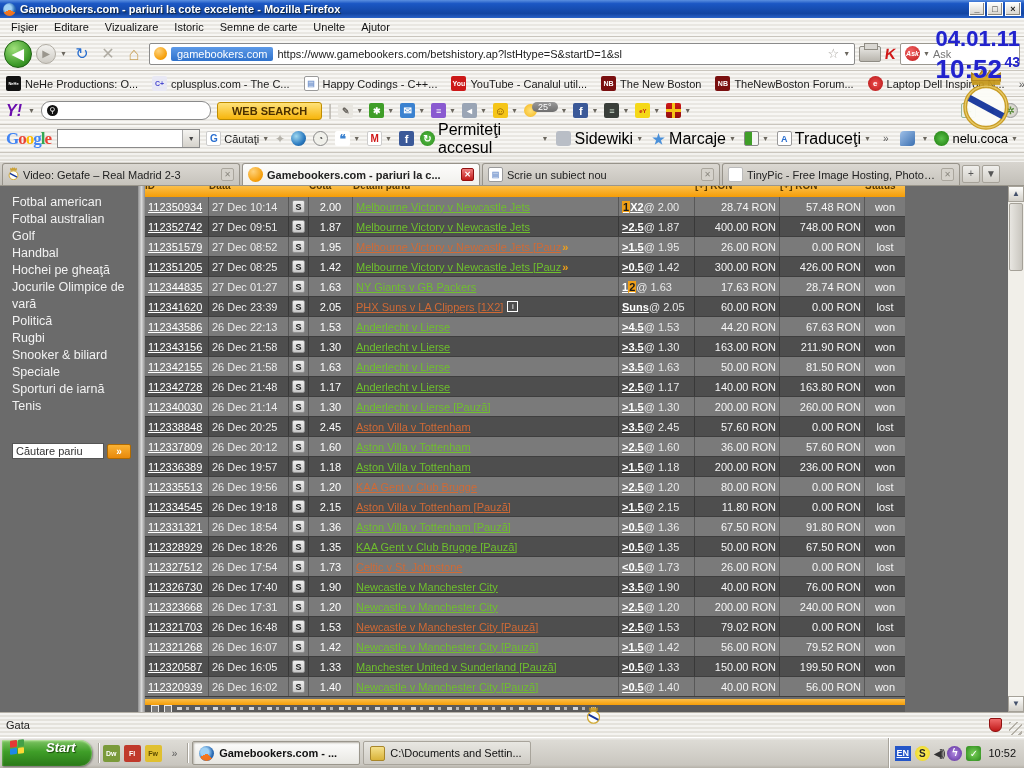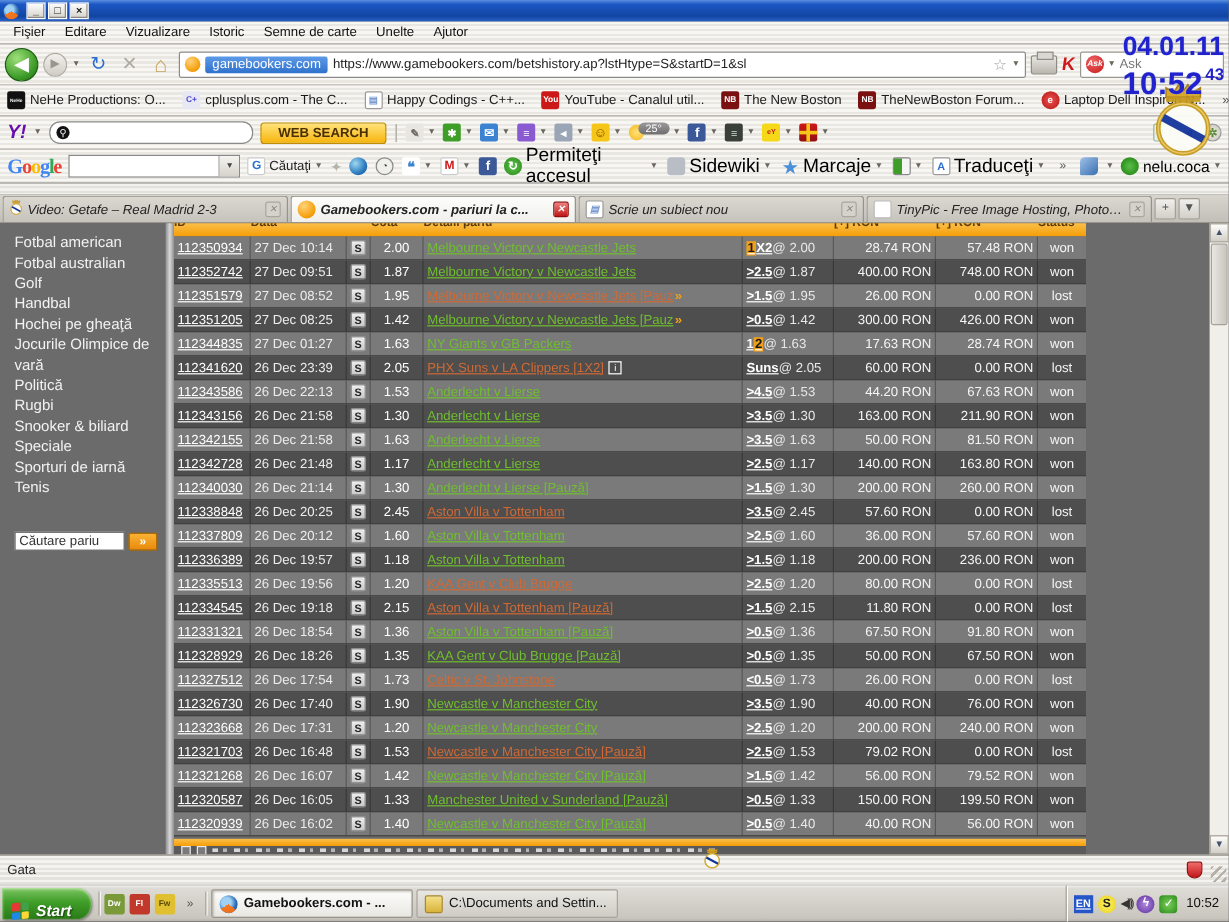--- a/index.html
+++ b/index.html
@@ -118,21 +118,21 @@
   .glogo { font-family:"Liberation Serif", serif; font-weight:bold; font-size:17px; letter-spacing:-1px; }
   .gsearch { width:150px; height:19px; border:1px solid #8a8a8a; background:#fff; display:flex; align-items:center; }
   .gsearch .dd { margin-left:auto; width:17px; height:17px; background:linear-gradient(#f5f4f1,#d5d2cb); border-left:1px solid #aaa;
     text-align:center; font-size:7px; line-height:17px; color:#444; }
   .gbtn { display:flex; align-items:center; gap:3px; font-size:11px; color:#222; }
   .gsep { color:#b5b2aa; font-size:12px; }
   .gbar-right { margin-left:auto; display:flex; align-items:center; gap:6px; }
 
   
   .tabstrip-gap { height:9px; background:repeating-linear-gradient(180deg,#f2f1ee 0 2px,#e2e0da 2px 4px); }
-  .tabbar { height:24px; background:linear-gradient(#d8d5cf,#c2bfb8); display:flex; align-items:flex-end; padding:2px 2px 0 2px; gap:2px; border-bottom:1px solid #9a968c;font-style:italic; }
+  .tabbar { height:24px; background:linear-gradient(#d8d5cf,#c2bfb8); display:flex; align-items:flex-end; padding:2px 2px 0 2px; gap:2px; border-bottom:1px solid #9a968c; }
   .tab { height:22px; flex:0 1 238px; min-width:0; display:flex; align-items:center; gap:4px; padding:0 5px;
     border:1px solid #97938a; border-bottom:none; border-radius:3px 3px 0 0;
     background:linear-gradient(#dbd8d2,#c6c3bc); font-size:11px; color:#222; }
   .tab.active { background:linear-gradient(#fdfdfc,#f1f0ec); font-weight:bold; }
   .tab .tlabel { white-space:nowrap; overflow:hidden; text-overflow:ellipsis; flex:1; }
   .tclose { width:13px; height:13px; flex:none; border-radius:2px; font-size:8px; line-height:12px; text-align:center; }
   .tclose.red { background:linear-gradient(#f08080,#c01818); color:#fff; border:1px solid #901010; }
   .tclose.gray { background:#d5d2cb; color:#8a877f; border:1px solid #aaa69d; }
   .tabbtn { width:18px; height:18px; margin-bottom:2px; background:linear-gradient(#f0efec,#d2cfc8); border:1px solid #a5a198;
     border-radius:2px; font-size:10px; color:#555; text-align:center; line-height:16px; flex:none; }
@@ -195,21 +195,21 @@
   .statusbar .stext { font-size:11px; color:#222; }
   .kshield { position:absolute; right:22px; top:5px; width:13px; height:14px; background:linear-gradient(#f06a6a,#c01818);
     border-radius:2px 2px 6px 6px; border:1px solid #901010; }
   .grip { position:absolute; right:2px; bottom:2px; width:13px; height:13px;
     background:repeating-linear-gradient(135deg,#b5b1a8 0 2px, transparent 2px 5px); }
 
   
   .taskbar { height:31px; background:linear-gradient(#f0efec 0%, #dddbd5 8%, #c9c6bf 90%, #b5b1a8 100%);
     display:flex; align-items:center; border-top:1px solid #fff; }
   .startbtn { height:26px; margin:0 2px; padding:0 16px 0 8px; border-radius:0 12px 12px 0;
-    background:linear-gradient(#7ec464 0%, #3f9e28 45%, #2a7a18 100%); display:flex; align-items:flex-end; gap:6px;
+    background:linear-gradient(#7ec464 0%, #3f9e28 45%, #2a7a18 100%); display:flex; align-items:flex-start; gap:22px;
     box-shadow:inset 0 1px 2px #bfe8a8, 1px 1px 2px rgba(0,0,0,.4); }
   .startflag { width:14px; height:14px; display:grid; grid-template-columns:1fr 1fr; gap:1px; transform:skewY(-6deg); }
   .startflag span { border-radius:1px; }
   .sf1{background:#e53935}.sf2{background:#43a047}.sf3{background:#1e88e5}.sf4{background:#fdd835}
   .startbtn .slabel { color:#fff; font-weight:bold; font-style:italic; font-size:13px; text-shadow:1px 1px 1px #1a4a0a; }
   .qlsep { width:1px; height:20px; background:#a8a49b; margin:0 4px; box-shadow:1px 0 0 #fff; }
   .ql { width:17px; height:17px; border-radius:2px; font-size:7px; font-weight:bold; color:#fff;
     display:flex; align-items:center; justify-content:center; margin-right:4px; }
   .ql-dw{background:#7a9a3a}.ql-fl{background:#c0392b}.ql-fw{background:#e0c030;color:#5a4a00;}
   .qlchev { font-size:10px; color:#555; margin:0 6px; }
@@ -237,20 +237,21 @@
   .ov-time { font-size:26px; font-weight:bold; color:#2222cc; text-shadow:0 0 1px #9ab0ff; display:inline-block; margin-right:18px;}
   .ov-sec { position:absolute; right:0; top:0; font-size:14px; font-weight:bold; color:#2222cc; }
   .ov-crest { position:absolute; right:8px; top:14px; z-index:-1; opacity:.95; }
   .cursor-crest { position:absolute; left:586px; top:706px; z-index:99; }
 </style>
 </head>
 <body>
 
 <div class="titlebar">
   <span class="fficon"></span>
+  <span class="ttext">Gamebookers.com - pariuri la cote excelente - Mozilla Firefox</span>
   <span class="winbtn">_</span>
   <span class="winbtn">□</span>
   <span class="winbtn">×</span>
 </div>
 
 <div class="menubar strip" id="menubar">
     <span class="menu-item">Fişier</span>
     <span class="menu-item">Editare</span>
     <span class="menu-item">Vizualizare</span>
     <span class="menu-item">Istoric</span>

